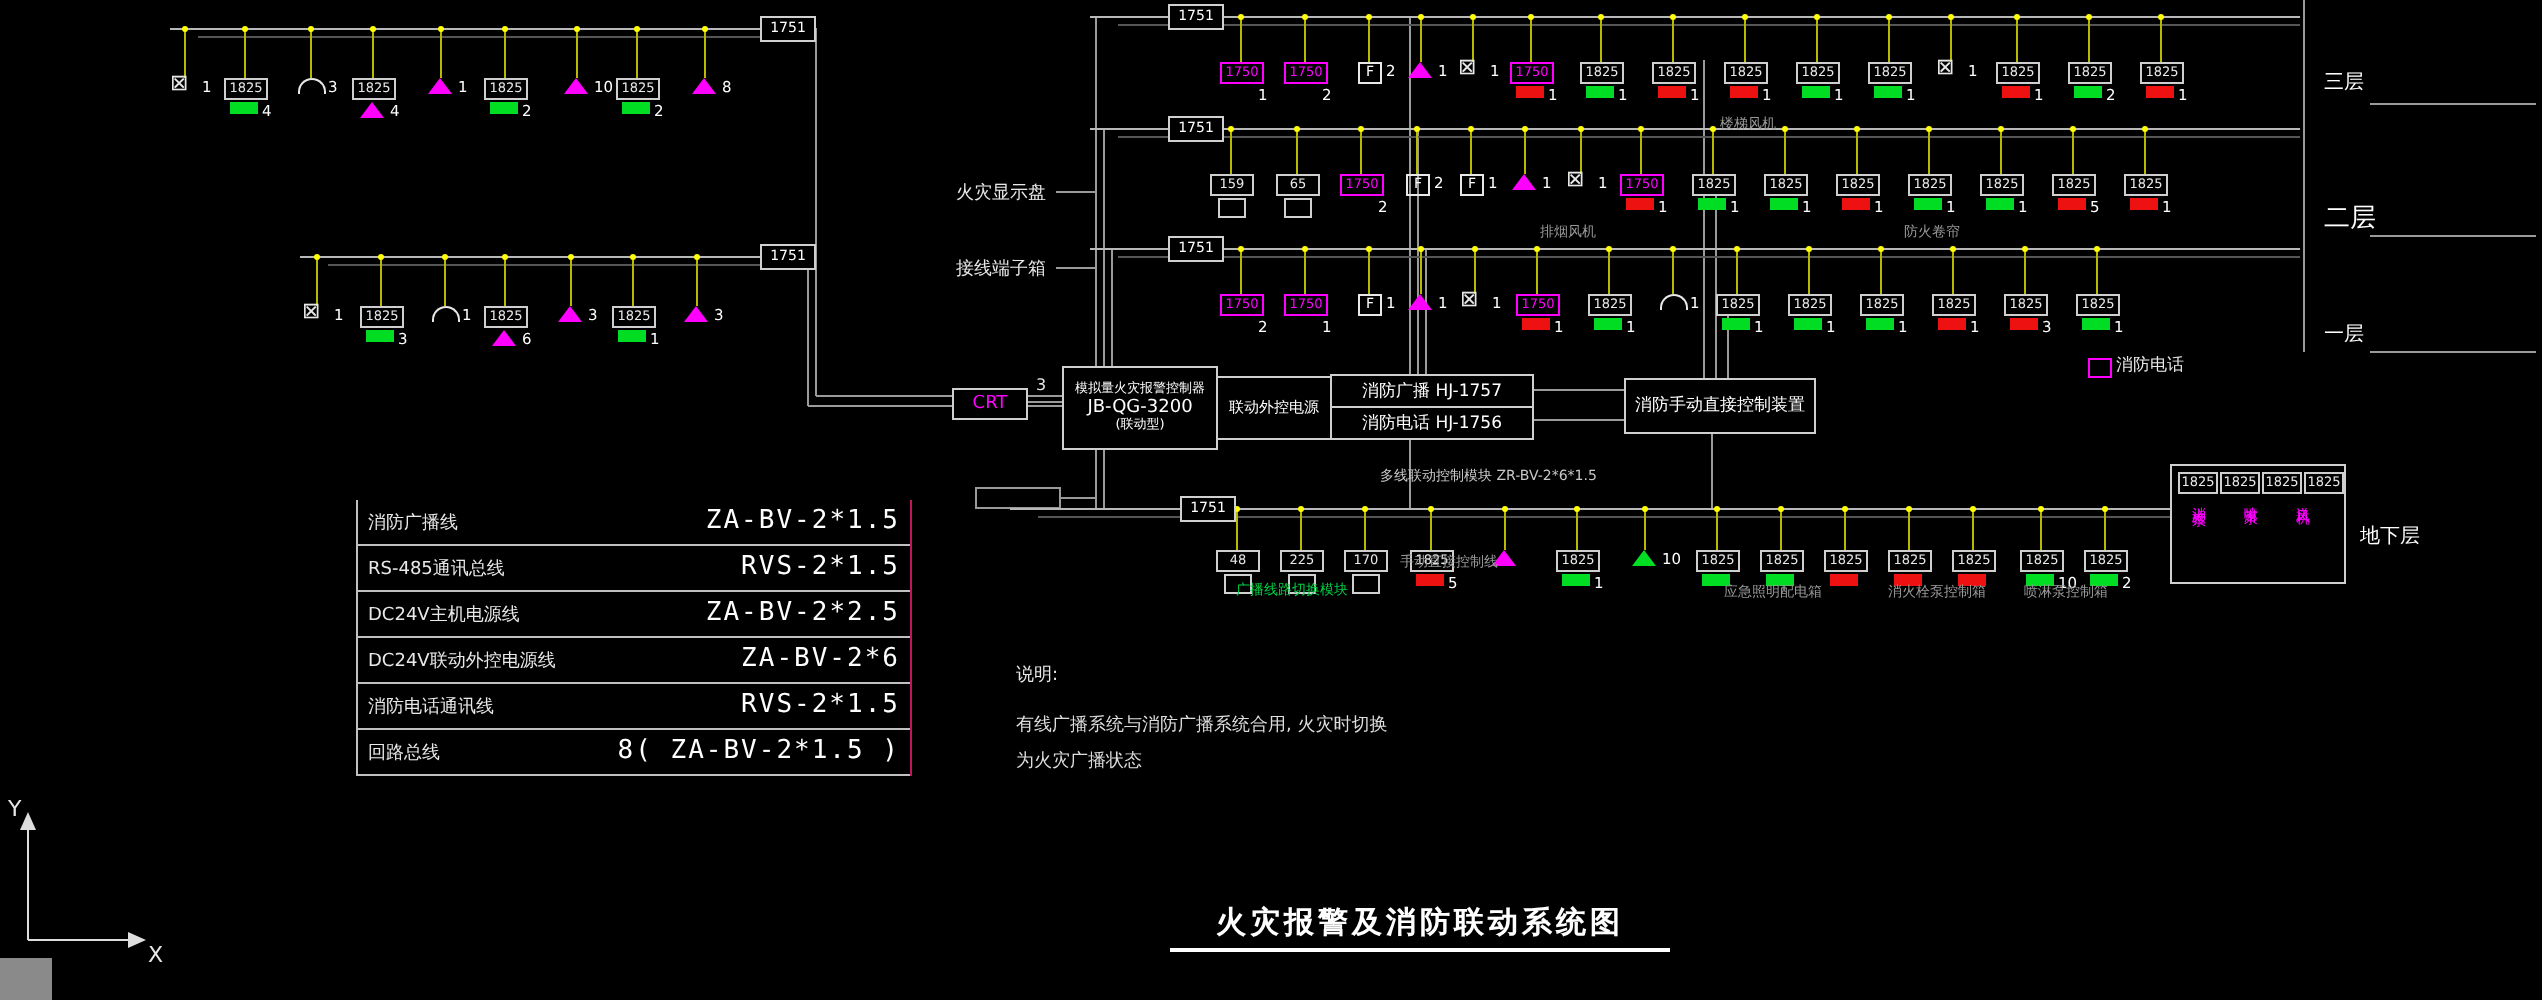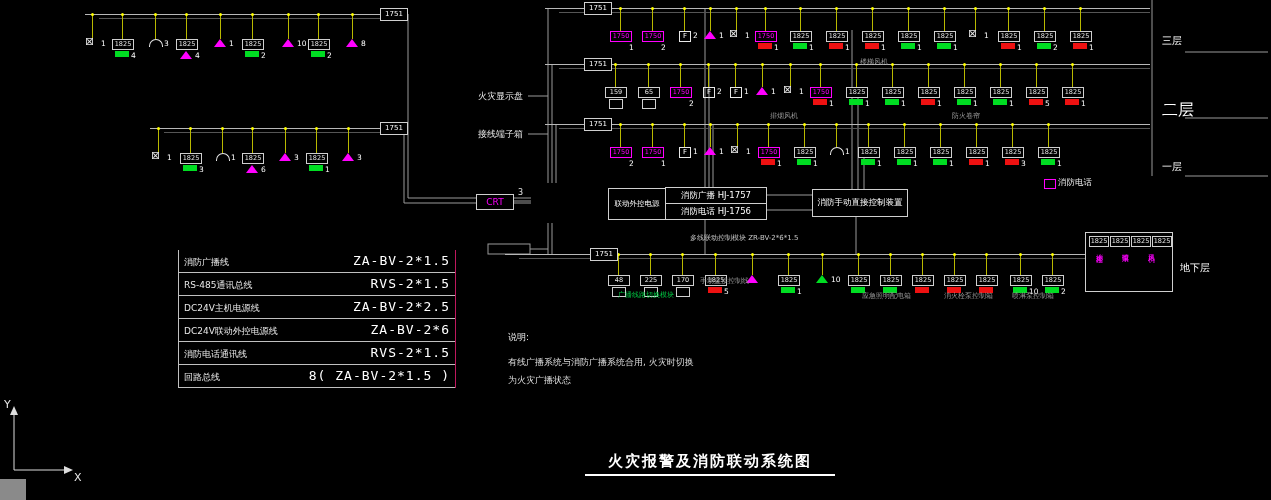--- a/index.html
+++ b/index.html
@@ -59,20 +59,25 @@
     <path d="M14,406 l-4,9 h8 z" fill="#dddddd" stroke="none"></path>
     <path d="M73,470 l-9,-4 v8 z" fill="#dddddd" stroke="none"></path>
   </svg>
 
   <div class="lbl" style="left:478px;top:90px;font-size:9px;">火灾显示盘</div>
   <div class="lbl" style="left:478px;top:128px;font-size:9px;">接线端子箱</div>
 
   <div class="blk" style="left:476px;top:194px;width:36px;height:14px;font-size:9px;color:#ff00ff;">CRT</div>
   <div class="lbl" style="left:518px;top:188px;font-size:8px;">3</div>
 
+  <div class="blk" style="left:531px;top:183px;width:76px;height:40px;flex-direction:column;line-height:1.15;">
+    <div style="font-size:6.5px;">模拟量火灾报警控制器</div>
+    <div style="font-size:9px;">JB-QG-3200</div>
+    <div style="font-size:6.5px;">(联动型)</div>
+  </div>
 
   <div class="blk" style="left:608px;top:188px;width:56px;height:30px;font-size:7.5px;">联动外控电源</div>
   <div class="blk" style="left:665px;top:187px;width:100px;height:15px;font-size:8.5px;">消防广播 HJ-1757</div>
   <div class="blk" style="left:665px;top:203px;width:100px;height:15px;font-size:8.5px;">消防电话 HJ-1756</div>
   <div class="blk" style="left:812px;top:189px;width:94px;height:26px;font-size:8.5px;">消防手动直接控制装置</div>
 
   <div class="abs" style="left:1044px;top:179px;width:10px;height:8px;border:1px solid #ff00ff;"></div>
   <div class="lbl" style="left:1058px;top:177px;font-size:8.5px;">消防电话</div>
 
   <div class="abs" style="left:178px;top:250px;width:276px;border-left:1px solid #c0c0c0;border-right:1px solid #be185d;z-index:5;background:#000;">
@@ -336,21 +341,21 @@
     <div style="position: absolute; left: 1036px; top: 65px; width: 1px; height: 22px; background: rgb(185, 185, 0); z-index: 2;"></div>
     <div style="position: absolute; left: 1035px; top: 63px; width: 3px; height: 3px; background: rgb(255, 255, 0); border-radius: 50%; z-index: 3;"></div>
     <div style="position: absolute; left: 1026px; top: 87px; width: 20px; height: 9px; border: 1px solid rgb(207, 207, 207); color: rgb(232, 232, 232); font-size: 6.5px; line-height: 9px; text-align: center; background: rgb(0, 0, 0); z-index: 3;">1825</div>
     <div style="position: absolute; left: 1029px; top: 99px; width: 14px; height: 6px; background: rgb(238, 17, 17); z-index: 3;"></div>
     <div style="position: absolute; left: 1045px; top: 99px; font-size: 7.5px; color: rgb(255, 255, 255); z-index: 3;">5</div>
     <div style="position: absolute; left: 1072px; top: 65px; width: 1px; height: 22px; background: rgb(185, 185, 0); z-index: 2;"></div>
     <div style="position: absolute; left: 1071px; top: 63px; width: 3px; height: 3px; background: rgb(255, 255, 0); border-radius: 50%; z-index: 3;"></div>
     <div style="position: absolute; left: 1062px; top: 87px; width: 20px; height: 9px; border: 1px solid rgb(207, 207, 207); color: rgb(232, 232, 232); font-size: 6.5px; line-height: 9px; text-align: center; background: rgb(0, 0, 0); z-index: 3;">1825</div>
     <div style="position: absolute; left: 1065px; top: 99px; width: 14px; height: 6px; background: rgb(238, 17, 17); z-index: 3;"></div>
     <div style="position: absolute; left: 1081px; top: 99px; font-size: 7.5px; color: rgb(255, 255, 255); z-index: 3;">1</div>
-    <div style="position: absolute; left: 1162px; top: 100px; font-size: 16px; color: rgb(255, 255, 255); z-index: 4;">二层</div>
+    <div style="position: absolute; left: 1162px; top: 100px; font-size: 13px; color: rgb(255, 255, 255); z-index: 4;">二层</div>
     <div style="position: absolute; left: 545px; top: 124px; width: 605px; height: 1px; background: rgb(184, 184, 184); z-index: 2;"></div>
     <div style="position: absolute; left: 559px; top: 128px; width: 591px; height: 1px; background: rgb(85, 85, 85); z-index: 1;"></div>
     <div style="position: absolute; left: 584px; top: 118px; width: 26px; height: 11px; border: 1px solid rgb(208, 208, 208); background: rgb(0, 0, 0); color: rgb(255, 255, 255); font-size: 7px; line-height: 11px; text-align: center; z-index: 4;">1751</div>
     <div style="position: absolute; left: 620px; top: 125px; width: 1px; height: 22px; background: rgb(185, 185, 0); z-index: 2;"></div>
     <div style="position: absolute; left: 619px; top: 123px; width: 3px; height: 3px; background: rgb(255, 255, 0); border-radius: 50%; z-index: 3;"></div>
     <div style="position: absolute; left: 610px; top: 147px; width: 20px; height: 9px; border: 1px solid rgb(255, 0, 255); color: rgb(255, 0, 255); font-size: 6.5px; line-height: 9px; text-align: center; background: rgb(0, 0, 0); z-index: 3;">1750</div>
     <div style="position: absolute; left: 629px; top: 159px; font-size: 7.5px; color: rgb(255, 255, 255); z-index: 3;">2</div>
     <div style="position: absolute; left: 652px; top: 125px; width: 1px; height: 22px; background: rgb(185, 185, 0); z-index: 2;"></div>
     <div style="position: absolute; left: 651px; top: 123px; width: 3px; height: 3px; background: rgb(255, 255, 0); border-radius: 50%; z-index: 3;"></div>
     <div style="position: absolute; left: 642px; top: 147px; width: 20px; height: 9px; border: 1px solid rgb(255, 0, 255); color: rgb(255, 0, 255); font-size: 6.5px; line-height: 9px; text-align: center; background: rgb(0, 0, 0); z-index: 3;">1750</div>

